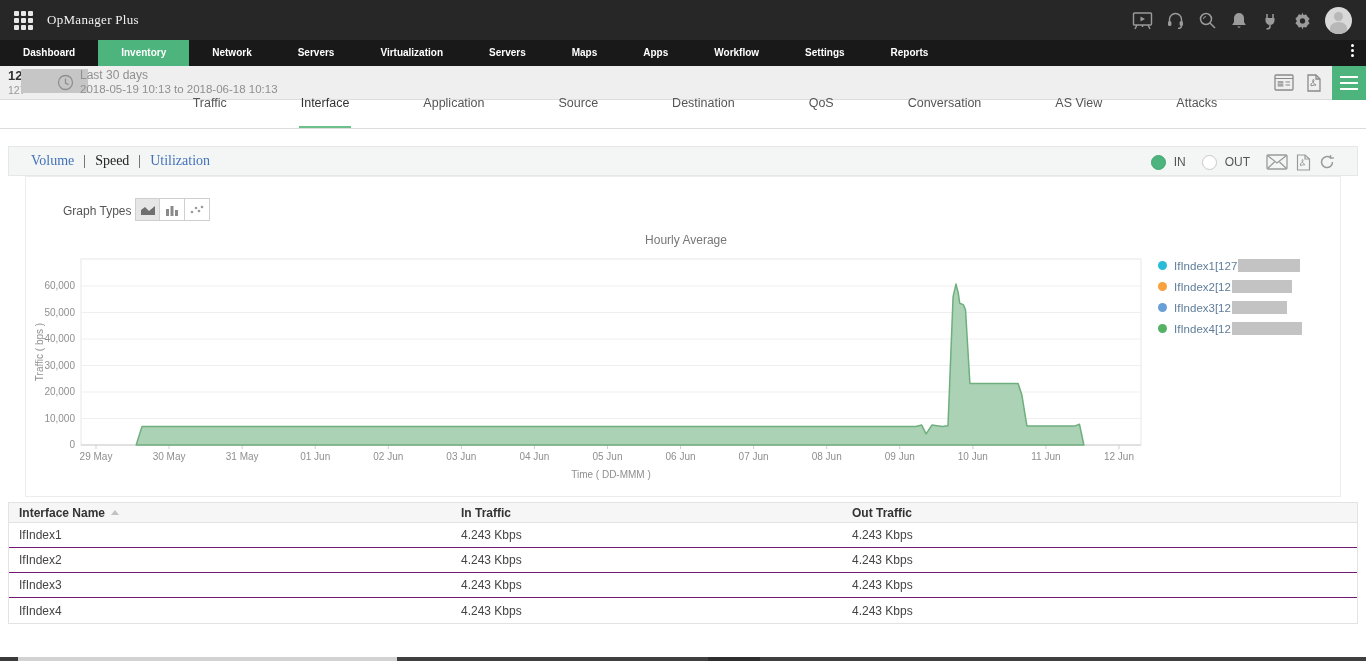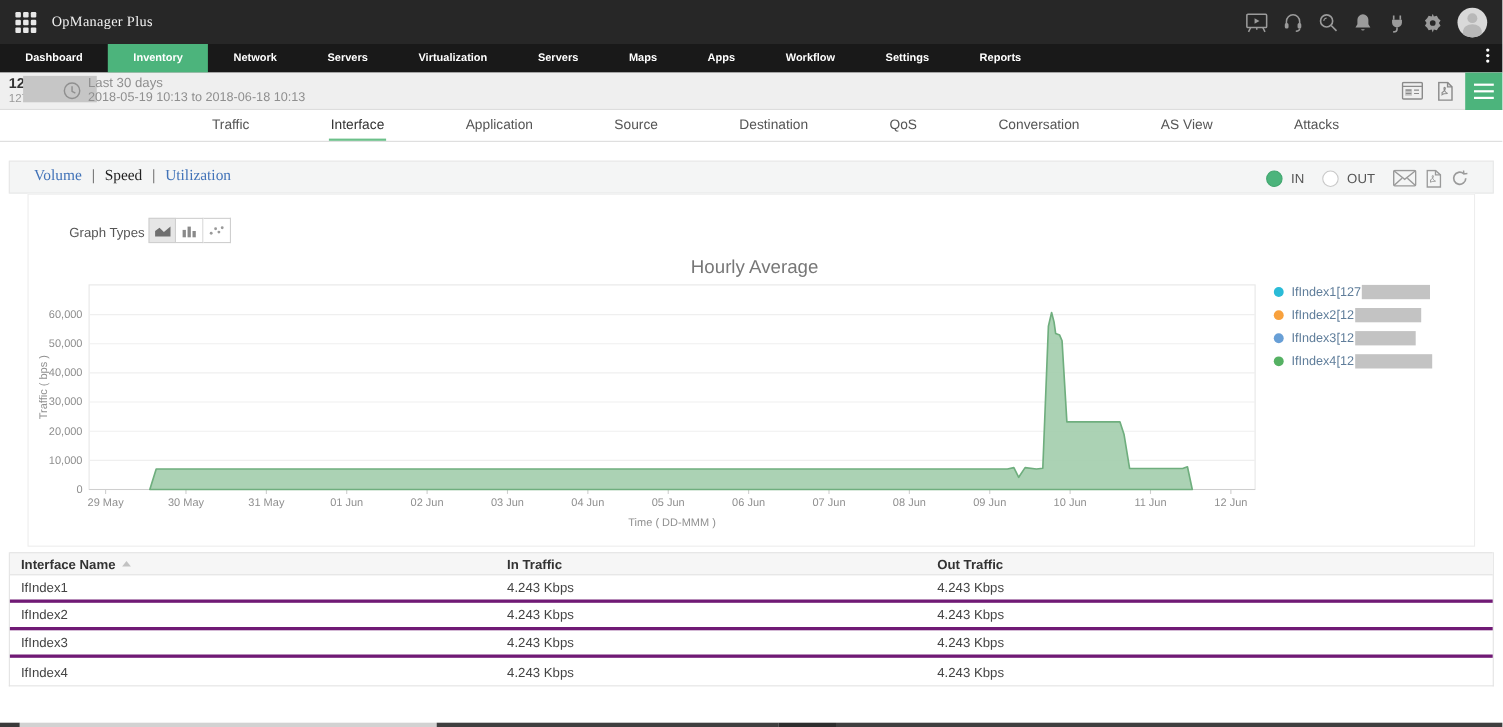--- a/index.html
+++ b/index.html
@@ -47,21 +47,21 @@
   .hamburger { position:absolute; right:0; top:0; width:34px; height:34px; background:#4cb47c;
                display:flex; flex-direction:column; justify-content:center; align-items:center;
                gap:4px; cursor:pointer; }
   .hamburger span { display:block; width:18px; height:2px; background:#fff; }
 
   
   .tabsrow { position:absolute; left:0; top:100px; width:1366px; height:29px;
              border-bottom:1px solid #dcdcdc; display:flex; justify-content:center;
              align-items:flex-end; gap:26px; background:#fff; }
   .tab { font-size:12.5px; color:#555; padding:6px 2px 8px; cursor:pointer; white-space:nowrap;margin-left:44px; }
-  .tab.active { color:#333; border-bottom:2px solid #6cc08a; padding-bottom:6px; }
+  .tab.active { color:#333; border-bottom:2px solid #6cc08a; padding-bottom:16px; }
 
   
   .viewbar { position:absolute; left:8px; top:146px; width:1350px; height:30px;
              background:#f4f5f5; border:1px solid #e7e7e7; }
   .viewlinks { position:absolute; left:22px; top:6px; display:flex;
                font-family:"Liberation Serif", serif; font-size:14px; }
   .viewlink { cursor:pointer; color:#4273b8; }
   .viewlink.current { color:#222; cursor:default; }
   .viewlink + .viewlink:before { content:"|"; color:#444; margin:0 9px; }
   .dirgroup { position:absolute; right:0; top:0; height:30px; display:flex;
@@ -75,36 +75,36 @@
   
   .chartpanel { position:absolute; left:25px; top:176px; width:1316px; height:321px;
                 background:#fff; border:1px solid #ededed; }
   .gt-label { position:absolute; left:37px; top:27px; font-size:12px; color:#555; }
   .gt-group { position:absolute; left:109px; top:21px; display:flex; }
   .gt-btn { width:25px; height:23px; border:1px solid #cfcfcf; background:#fff;
             display:flex; align-items:center; justify-content:center; cursor:pointer; }
   .gt-btn + .gt-btn { border-left:none; }
   .gt-btn.selected { background:#e6e6e6; }
   .chart-title { position:absolute; left:20px; top:56px; width:1280px; text-align:center;
-                 font-size:17px; color:#777; }
+                 font-size:12px; color:#777; }
   #chart-svg { position:absolute; left:3px; top:74px; }
   #chart-svg .tick { font-size:10px; fill:#8f8f8f; font-family:"Liberation Sans", sans-serif; }
   .legend { position:absolute; left:1132px; top:82px; list-style:none; }
   .legend li { display:flex; align-items:center; margin-bottom:8px; cursor:pointer; }
   .legend .dot { width:9px; height:9px; border-radius:50%; margin-right:7px; flex:none; }
   .legend .lbl { font-size:11.5px; color:#5f7d9a; white-space:nowrap; }
   .legend .redact { display:inline-block; height:13px; background:#c3c3c3; margin-left:1px; }
 
   
   .datatable { position:absolute; left:8px; top:502px; width:1350px; background:#fff;
                border:1px solid #e3e3e3; border-top:none; }
   .trow { display:flex; align-items:center; }
   .thead { background:#f6f6f6; border-top:1px solid #e3e3e3; border-bottom:1px solid #e3e3e3;
            height:21px; font-weight:bold; font-size:12px; color:#333; }
-  .tbody-row { height:25px; border-bottom:3px solid #701a75; font-size:12px; color:#444; }
+  .tbody-row { height:25px; border-bottom:1px solid #701a75; font-size:12px; color:#444; }
   .tbody-row:last-child { border-bottom:none; }
   .c0 { width:452px; padding-left:10px; display:flex; align-items:center; }
   .c1 { width:391px; }
   .c2 { flex:1; }
   .sort { width:0; height:0; border-left:4px solid transparent; border-right:4px solid transparent;
           border-bottom:5px solid #c2c2c2; margin-left:6px; cursor:pointer; }
 
   
   .bseg { position:absolute; top:657px; height:4px; }
   .bseg.s1 { left:0;   width:18px;  background:#3a3a3a; }

